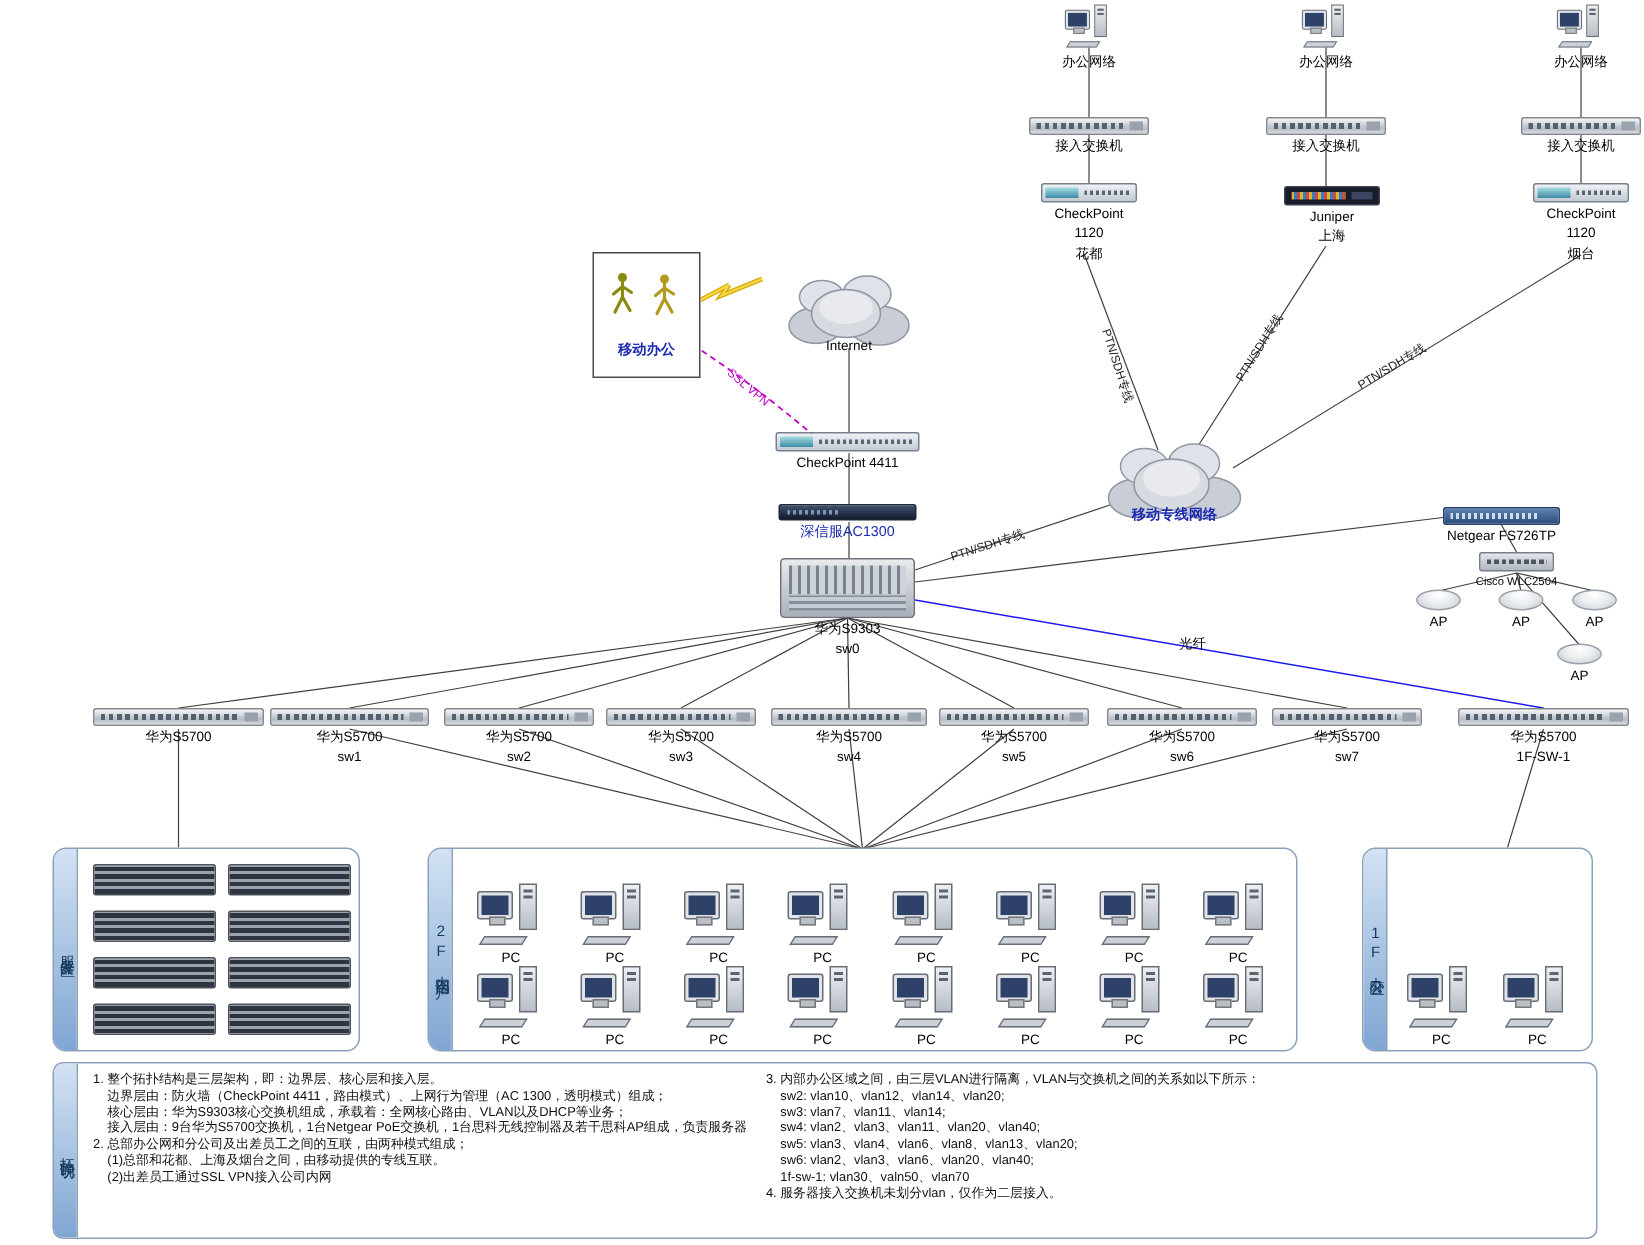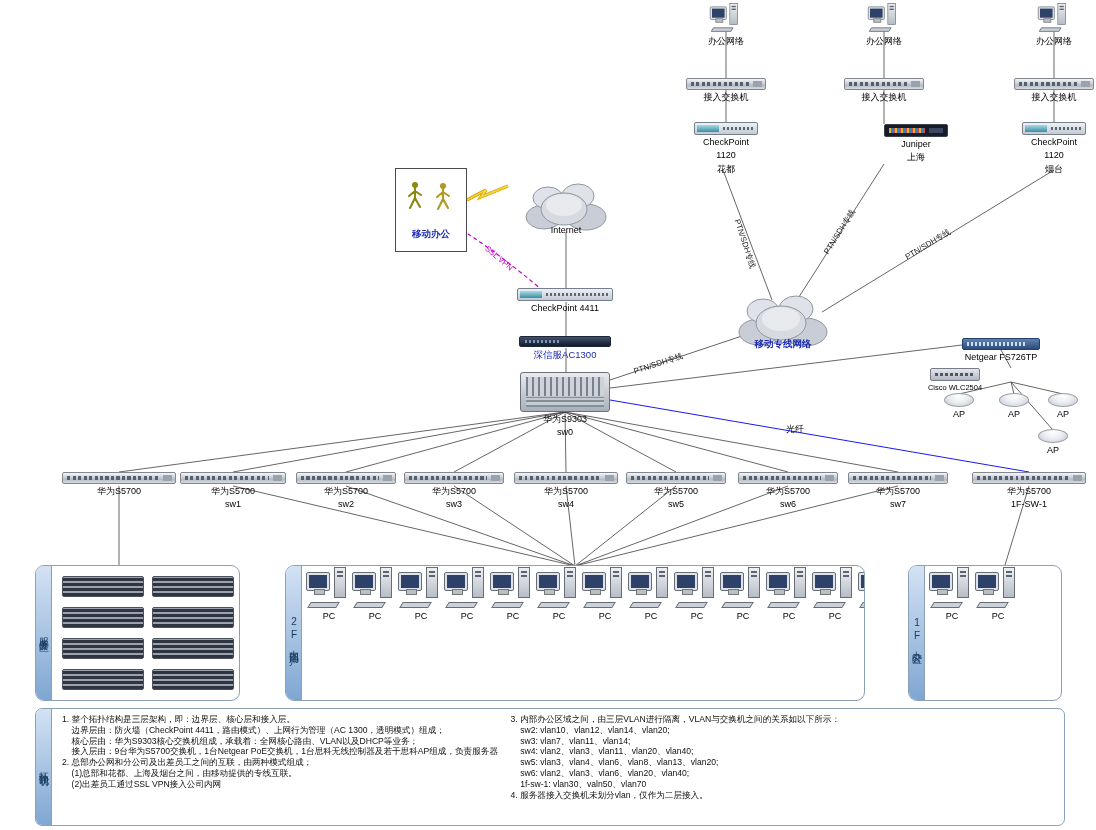--- a/index.html
+++ b/index.html
@@ -80,21 +80,21 @@
 
   .mobilebox{position:absolute;z-index:2;border:1px solid #4a4a4a;background:#fff;
            display:flex;flex-direction:column;align-items:center;justify-content:space-evenly}
 
   
   .zonebox{position:absolute;z-index:2;display:flex;background:#fff;border:1px solid #8ba1ba;border-radius:9px;overflow:hidden}
   .zstrip{width:16px;flex:none;border-right:1px solid #8ba1ba;display:flex;align-items:center;justify-content:center;
            background:linear-gradient(180deg,#d3e2f3,#7fa6d2)}
   .vtext{writing-mode:vertical-rl;text-orientation:upright;font-size:10px;letter-spacing:2px;color:#16395e}
   .servers{flex:1;display:grid;grid-template-columns:repeat(2,1fr);gap:9px 8px;padding:9px 10px;justify-items:center;align-items:center}
-  .pcgrid{flex:1;display:flex;justify-content:space-between;padding:1px 4px}
+  .pcgrid{flex:1;display:flex;flex-direction:column;justify-content:flex-end;padding:1px 4px}
   .pcrow{display:flex;justify-content:space-around}
   .pcunit{display:flex;flex-direction:column;align-items:center}
   .pcunit .lbl{margin-top:0}
   .notes{flex:1;display:flex;gap:4px;padding:5px 10px 4px 10px}
   .ncol{font-size:8.6px;line-height:1.26;color:#101010}
   .ncol > div{white-space:pre-wrap}
   .ncol.c1{width:45%}
   .ncol.c2{width:55%}
 </style>
 </head>
@@ -201,21 +201,21 @@
     <div class="switchbar"></div>
     <div class="lbl">接入交换机</div>
   </div>
 
   <div class="node" style="left:694px;top:122px;width:64px">
     <div class="fwbar"></div>
     <div class="lbl">CheckPoint</div>
     <div class="lbl">1120</div>
     <div class="lbl">花都</div>
   </div>
-  <div class="node" style="left:884px;top:124px;width:64px">
+  <div class="node" style="left:856px;top:124px;width:64px">
     <div class="jbar"></div>
     <div class="lbl">Juniper</div>
     <div class="lbl">上海</div>
   </div>
   <div class="node" style="left:1022px;top:122px;width:64px">
     <div class="fwbar"></div>
     <div class="lbl">CheckPoint</div>
     <div class="lbl">1120</div>
     <div class="lbl">烟台</div>
   </div>
@@ -276,21 +276,21 @@
       </g>
     </svg>
     <div class="lbl blue" style="margin-top:-12px">移动专线网络</div>
   </div>
 
   <div class="node" style="left:962px;top:338px;width:78px">
     <div class="ngbar"></div>
     <div class="lbl">Netgear FS726TP</div>
   </div>
 
-  <div class="node" style="left:930px;top:368px;width:50px">
+  <div class="node" style="left:986px;top:368px;width:50px">
     <div class="wlcbar"></div>
     <div class="lbl tiny">Cisco WLC2504</div>
   </div>
 
   <div class="node" style="left:944px;top:393px;width:30px">
     <div class="apdome"></div>
     <div class="lbl">AP</div>
   </div>
   <div class="node" style="left:999px;top:393px;width:30px">
     <div class="apdome"></div>

